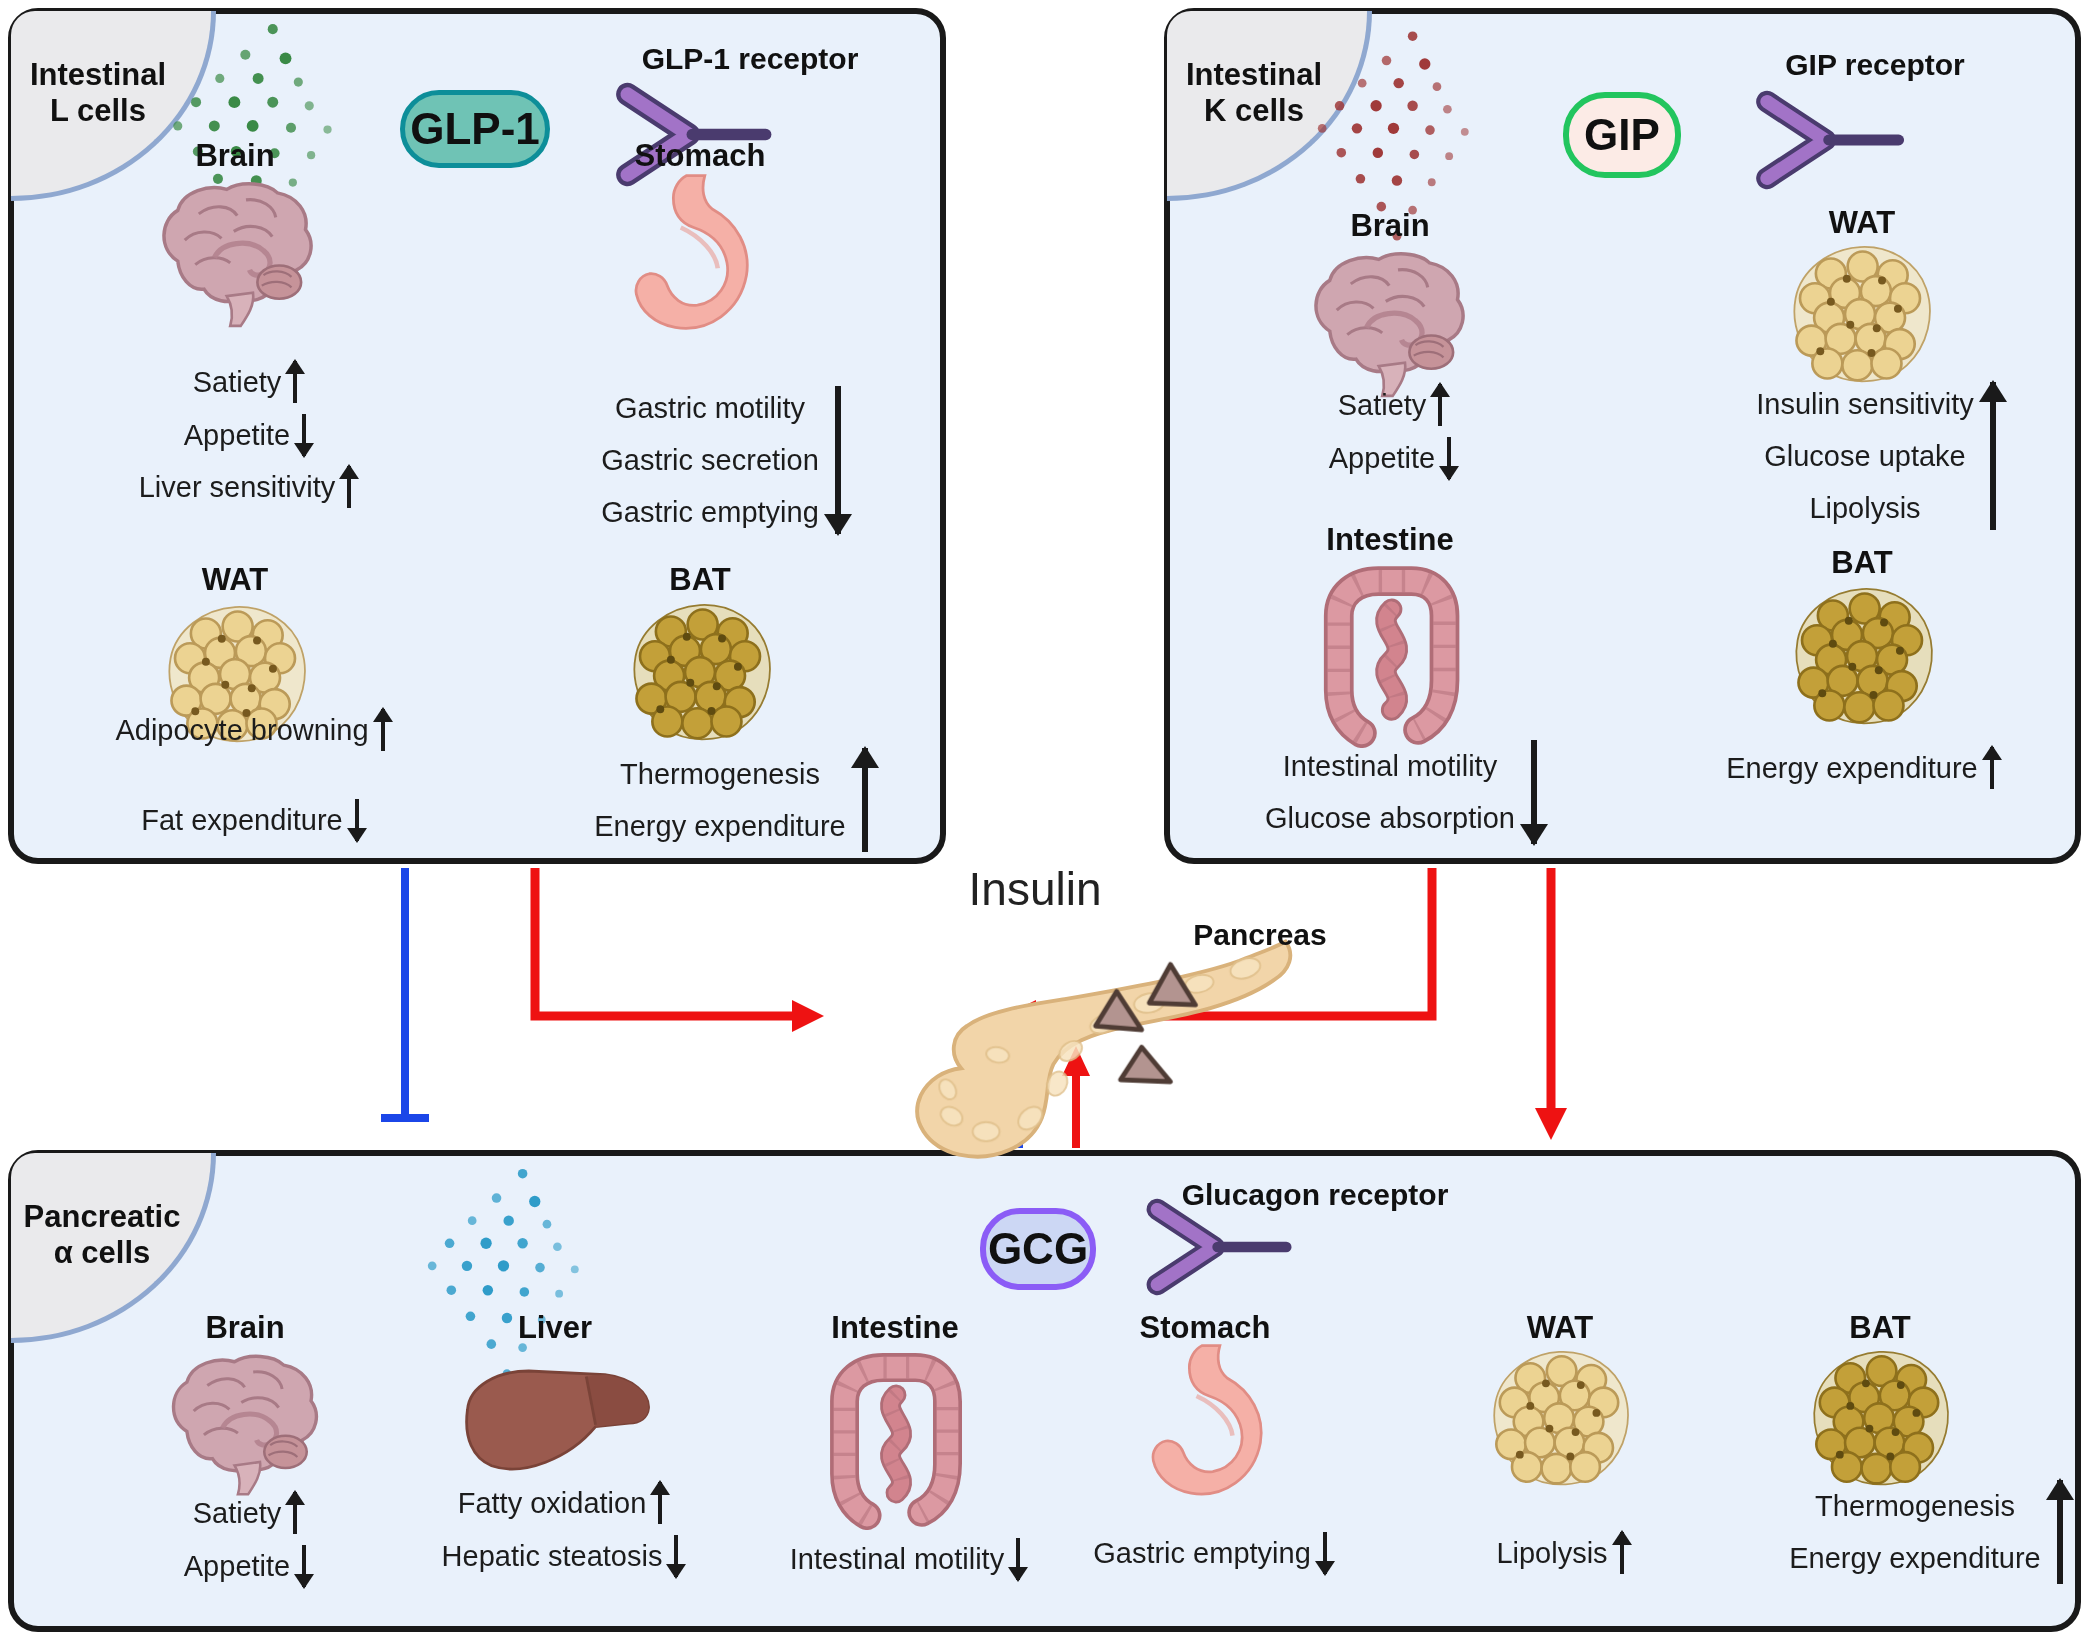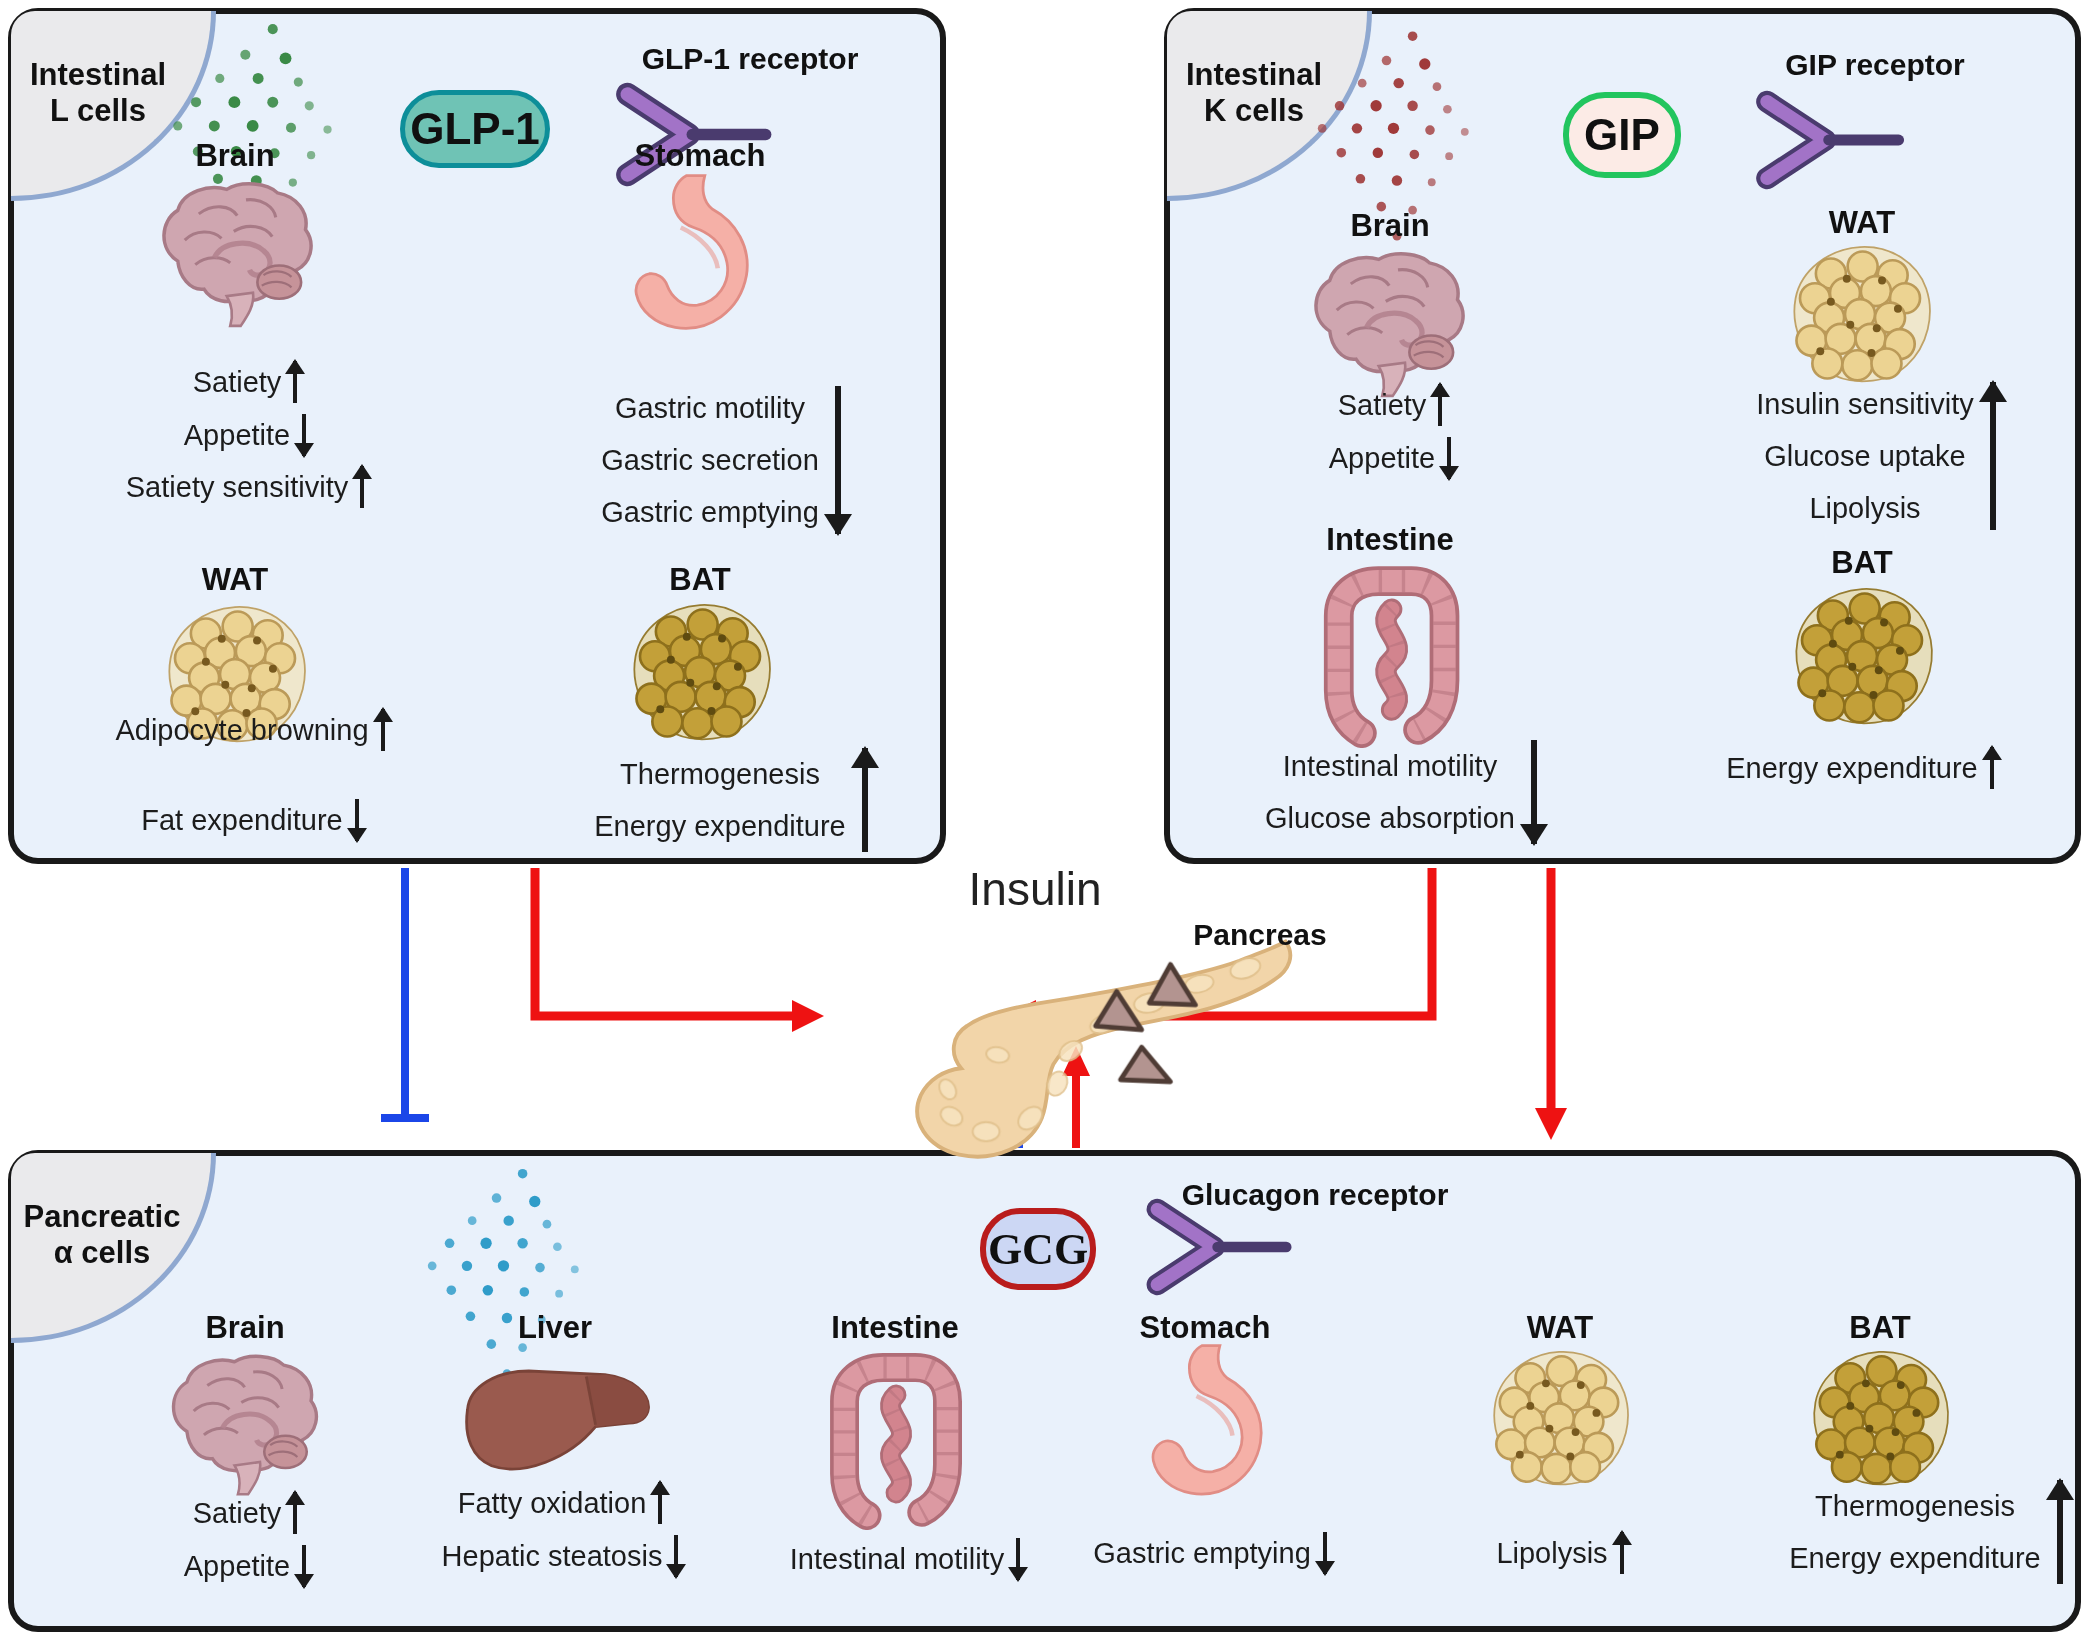--- a/index.html
+++ b/index.html
@@ -7,21 +7,21 @@
           font-family:"Liberation Sans",sans-serif;color:#1c1c1c;overflow:hidden;}
   .panel{position:absolute;background:#e9f1fb;border:6px solid #191919;border-radius:30px;box-sizing:border-box;}
   .badge{position:absolute;background:#eaeaec;border-right:5px solid #8fa8d0;border-bottom:5px solid #8fa8d0;
          border-bottom-right-radius:100% 100%;border-top-left-radius:24px;box-sizing:border-box;
          display:flex;flex-direction:column;align-items:center;padding-top:46px;padding-right:26px;
          font-weight:700;font-size:31px;line-height:1.16;color:#111;}
   .pill{position:absolute;display:flex;align-items:center;justify-content:center;
         font-weight:700;font-size:44px;color:#101010;box-sizing:border-box;text-align:right;}
   .pill.glp1{background:#6fc3b5;border:5px solid #0d8e99;border-radius:39px;}
   .pill.gip{background:#fcebe6;border:6px solid #22c55e;border-radius:42px;}
-  .pill.gcg{background:#ccd7f4;border:6px solid #b91c1c;border-radius:40px;font-family:Liberation Serif, serif;}
+  .pill.gcg{background:#ccd7f4;border:6px solid #8b5cf6;border-radius:40px;}
   .rlabel{position:absolute;font-weight:700;font-size:30px;text-align:center;color:#111;white-space:nowrap;}
   .title{position:absolute;font-weight:700;font-size:31px;text-align:center;color:#111;}
   .row{position:absolute;height:44px;display:flex;align-items:center;justify-content:center;gap:12px;
        font-size:29px;white-space:nowrap;}
   .group{position:absolute;display:flex;align-items:center;justify-content:center;gap:16px;}
   .glines{display:flex;flex-direction:column;}
   .gline{height:52px;display:flex;align-items:center;justify-content:center;font-size:29px;white-space:nowrap;margin-left:42px;}
   .arr{display:inline-block;position:relative;width:4px;height:42px;background:#1a1a1a;flex:0 0 auto;}
   .arr::after{content:"";position:absolute;left:50%;transform:translateX(-50%);
               border-left:10px solid transparent;border-right:10px solid transparent;}
@@ -224,21 +224,21 @@
     </svg>
   <div class="row" style="left:95px;top:360px;width:300px;">
     <span>Satiety</span>
     <span class="arr" data-dir="up"></span>
   </div>
   <div class="row" style="left:95px;top:413px;width:300px;">
     <span>Appetite</span>
     <span class="arr" data-dir="down"></span>
   </div>
   <div class="row" style="left:75px;top:465px;width:340px;">
-    <span>Satiety sensitivity</span>
+    <span>Liver sensitivity</span>
     <span class="arr" data-dir="up"></span>
   </div>
 
   <div class="title" style="left:600px;top:138px;width:200px;">Stomach</div>
   <svg class="icon" style="left:615px;top:172px;" width="150" height="185" viewBox="0 0 160 200">
       <use href="#sym-stomach"></use>
     </svg>
   <div class="group" style="left:520px;top:382px;width:360px;height:156px;">
     <div class="glines">
       <div class="gline">Gastric motility</div>

